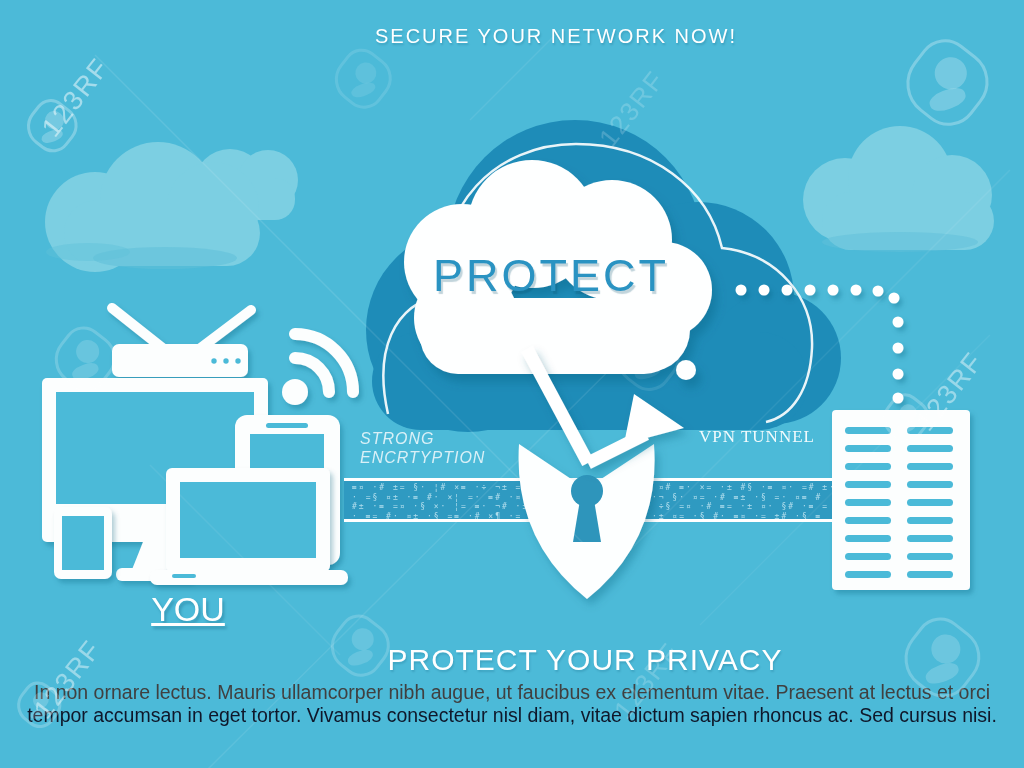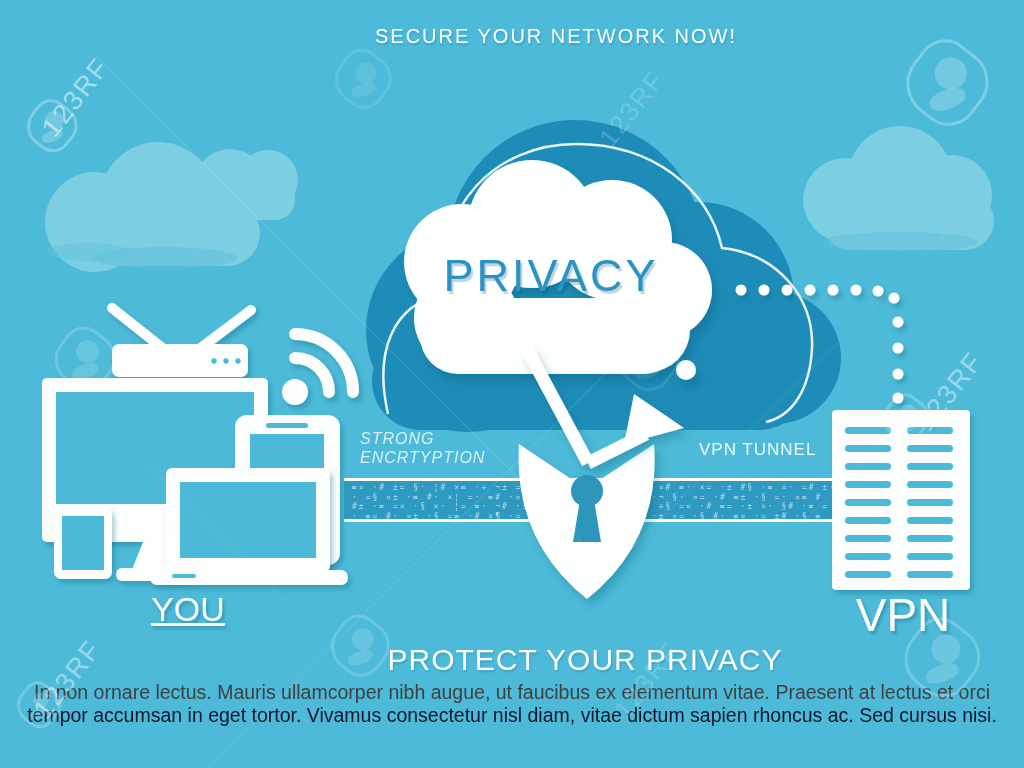--- a/index.html
+++ b/index.html
@@ -10,21 +10,21 @@
   .ctr{text-align:center;}
   .hdr-sub{top:25px;left:200px;width:712px;font-size:20px;letter-spacing:2px;
            text-shadow:1px 2px 2px rgba(8,77,105,.22);}
   .hdr-main{top:55px;left:200px;width:716px;font-size:58px;letter-spacing:1px;
             text-shadow:2px 3px 3px rgba(8,77,105,.25);}
   .internet{top:250px;left:390px;width:322px;font-size:45px;letter-spacing:3px;
             color:#2A93C2;text-shadow:2px 3px 1px rgba(12,82,112,.25);}
   .you{top:590px;left:92px;width:192px;font-size:34px;text-shadow:2px 3px 3px rgba(8,77,105,.3);text-decoration:underline;}
   .vpn{top:588px;left:812px;width:182px;font-size:46px;text-shadow:2px 3px 3px rgba(8,77,105,.3);}
   .enc-label{top:429px;left:360px;font-size:16px;line-height:19px;letter-spacing:1px;color:#D9F0F7;font-style:italic;}
-  .tun-label{top:440px;left:699px;font-size:17px;letter-spacing:1px;color:#F2FBFD;}
+  .tun-label{top:427px;left:699px;font-size:17px;letter-spacing:1px;color:#F2FBFD;font-family:Liberation Serif, serif;}
   .protect{top:643px;left:250px;width:670px;font-size:30px;letter-spacing:1px;
            text-shadow:1px 2px 2px rgba(8,77,105,.2);}
   .body1{top:681px;left:0;width:1024px;font-size:19.5px;line-height:23px;color:#404040;}
   .body2{top:704px;left:0;width:1024px;font-size:19.5px;line-height:23px;color:#0f172a;}
   
   .band{position:absolute;left:344px;top:478px;width:488px;height:44px;background:#2F9AC1;
         border-top:3px solid #FFF;border-bottom:3px solid #FFF;box-sizing:border-box;
         overflow:hidden;padding:2px 8px;}
   .band .row{font-family:"DejaVu Sans Mono",monospace;font-size:8px;line-height:9.5px;
              letter-spacing:2px;color:rgba(190,228,242,.9);white-space:nowrap;}
@@ -186,23 +186,22 @@
       <polygon points="580,500 594,500 601,542 573,542" fill="#2E95BB"></polygon>
     </g>
     <g filter="url(#dsf)">
       <line x1="527" y1="349" x2="588" y2="463" stroke="#FFFFFF" stroke-width="13"></line>
       <line x1="588" y1="463" x2="646" y2="434" stroke="#FFFFFF" stroke-width="13"></line>
       <polygon points="624,444 634,394 684,428" fill="#FFFFFF"></polygon>
     </g>
   </svg>
 
   <div class="t ctr hdr-sub">SECURE YOUR NETWORK NOW!</div>
-  <div class="t ctr internet">PRIVACY</div>
+  <div class="t ctr internet">PROTECT</div>
   <div class="t ctr you">YOU</div>
-  <div class="t ctr vpn">VPN</div>
   <div class="t enc-label">
     <div>STRONG</div>
     <div>ENCRTYPTION</div>
   </div>
   <div class="t tun-label">VPN TUNNEL</div>
   <div class="t ctr protect">PROTECT YOUR PRIVACY</div>
   <div class="t ctr body1">In non ornare lectus. Mauris ullamcorper nibh augue, ut faucibus ex elementum vitae. Praesent at lectus et orci</div>
   <div class="t ctr body2">tempor accumsan in eget tortor. Vivamus consectetur nisl diam, vitae dictum sapien rhoncus ac. Sed cursus nisi.</div>
 
   <svg width="1024" height="768" viewBox="0 0 1024 768">

